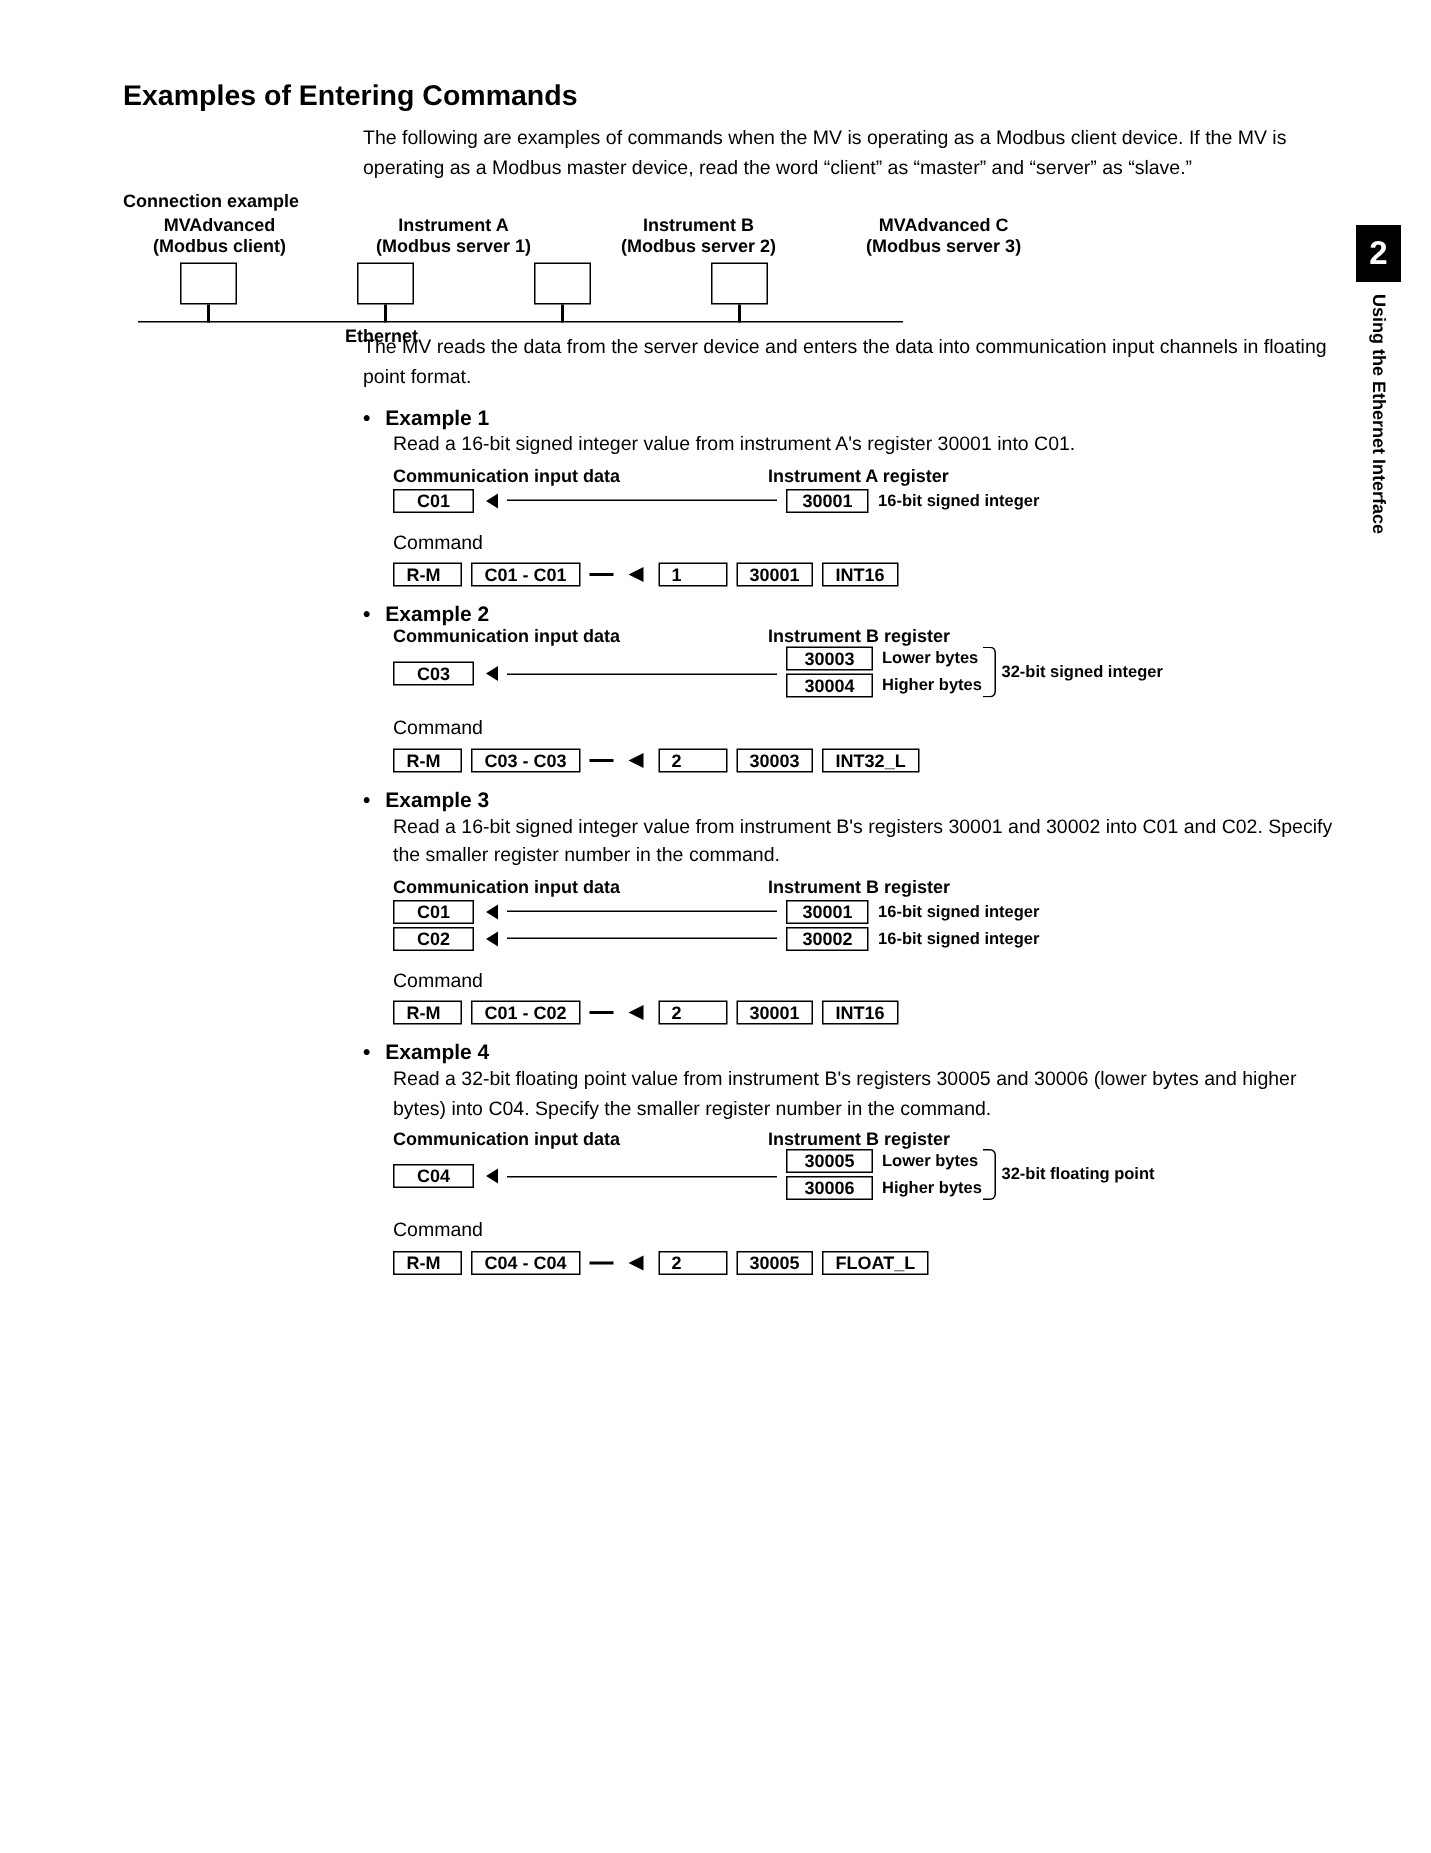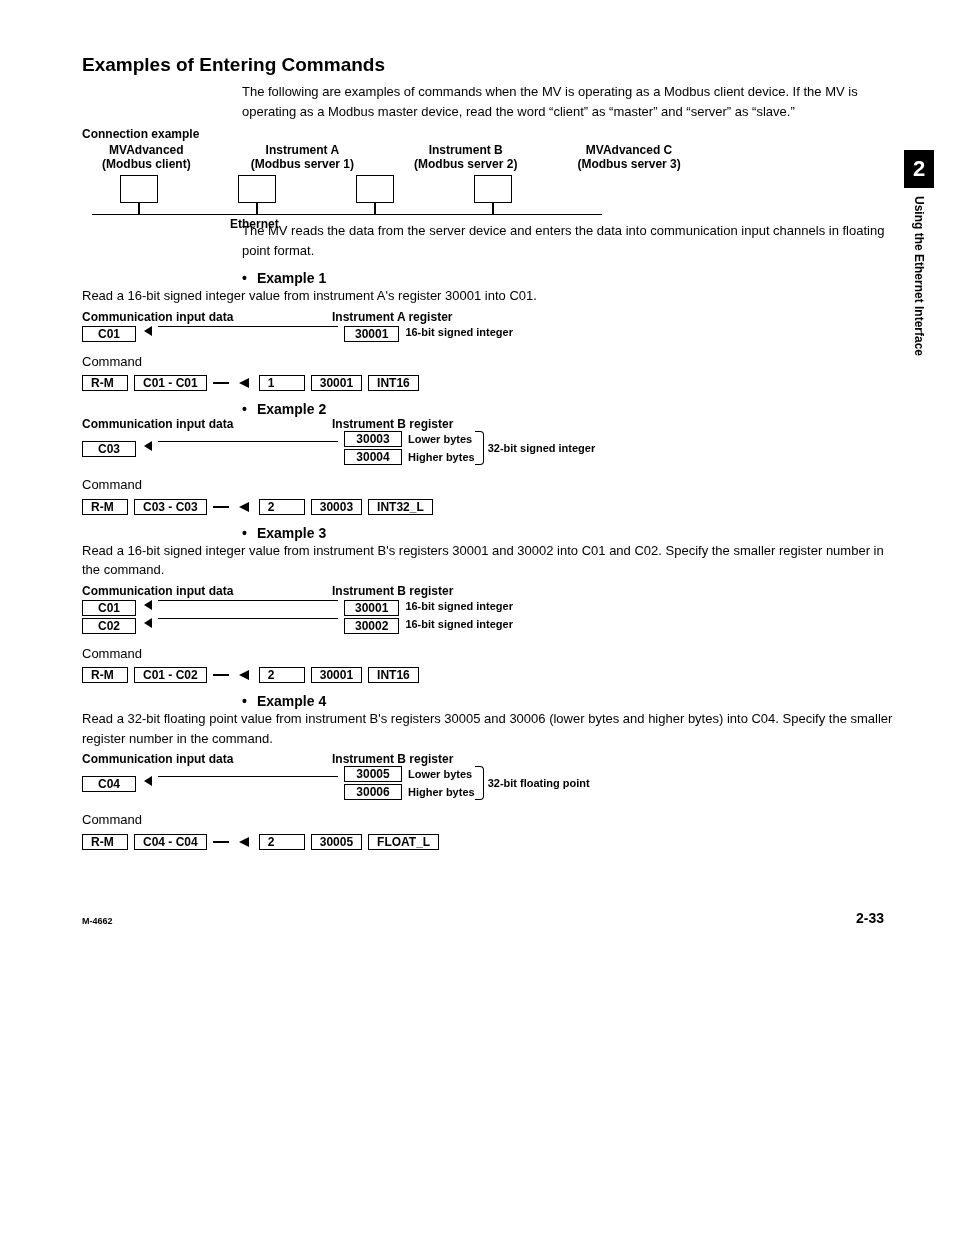--- a/index.html
+++ b/index.html
@@ -43,21 +43,21 @@
     font-weight: bold;
     margin-top: 8px;
     display: inline-block;
   }
   h1.section {
     font-size: 19px;
     font-weight: bold;
     margin: 0 0 6px 0;
   }
   .indent1 { margin-left: 160px; }
-  .indent2 { }
+  .indent2 { margin-left: 180px; }
   p { margin: 0 0 4px 0; line-height: 1.5; }
   h2.sub {
     font-size: 14px;
     font-weight: bold;
     margin: 14px 0 4px 0;
   }
   .bullet-row {
     display: flex;
     align-items: baseline;
     gap: 10px;
@@ -71,21 +71,21 @@
   .dev { text-align: center; font-size: 12px; font-weight: bold; }
   .dev .name { display:block; }
   .dev .role { display:block; }
   .box-row { display: flex; gap: 80px; margin-left: 38px; margin-top: 4px; align-items:flex-start; }
   .box { width: 36px; height: 26px; border: 1.5px solid #000; background:#fff; }
   .busline { border-top: 1.5px solid #000; margin-top: -1px; margin-left: 10px; width: 510px; position:relative; }
   .Ethernet-lbl { position:absolute; top:2px; left:120px; font-size:12px; font-weight:bold;padding-left:18px; }
   .io-row { display:flex; align-items:center; font-size:12px; font-weight:bold; gap:0; }
   .io-row .col-lbl { width: 250px; }
   .io-row .col-lbl2 { }
-  .reg-line { display:flex; align-items:flex-start; gap:6px; font-size:12px; margin-top:2px;}
+  .reg-line { display:flex; align-items:center; gap:6px; font-size:12px; margin-top:2px;}
   .reg-line .cbox { border:1.5px solid #000; padding:0px 10px; font-weight:bold; min-width:32px; text-align:center; }
   .reg-line .arrow-left {
     width:0;height:0;border-top:5px solid transparent;border-bottom:5px solid transparent;border-right:8px solid #000;
     margin-left:2px;
   }
   .reg-line .desc { font-size:11px; font-weight:bold; }
   .cmd-lbl { margin-top:10px; }
   .cmd-row { display:flex; align-items:center; gap:6px; font-size:12px; font-weight:bold; margin-top:4px;}
   .cmd-row .cbox { border:1.5px solid #000; padding:0px 8px; min-width:28px; text-align:left; }
   .cmd-row .arrow-left-solid {
@@ -316,18 +316,14 @@
       <span class="cbox">R-M</span>
       <span class="cbox">C04 - C04</span>
       <span class="arrow-shaft"></span>
         <span class="arrow-left-solid"></span>
       <span class="cbox">2</span>
       <span class="cbox">30005</span>
       <span class="cbox">FLOAT_L</span>
     </div>
   </div>
 
-  <div class="footer">
-    <span class="left">M-4662</span>
-    <span class="right">2-33</span>
-  </div>
 
 </div>
 
 </body></html>

